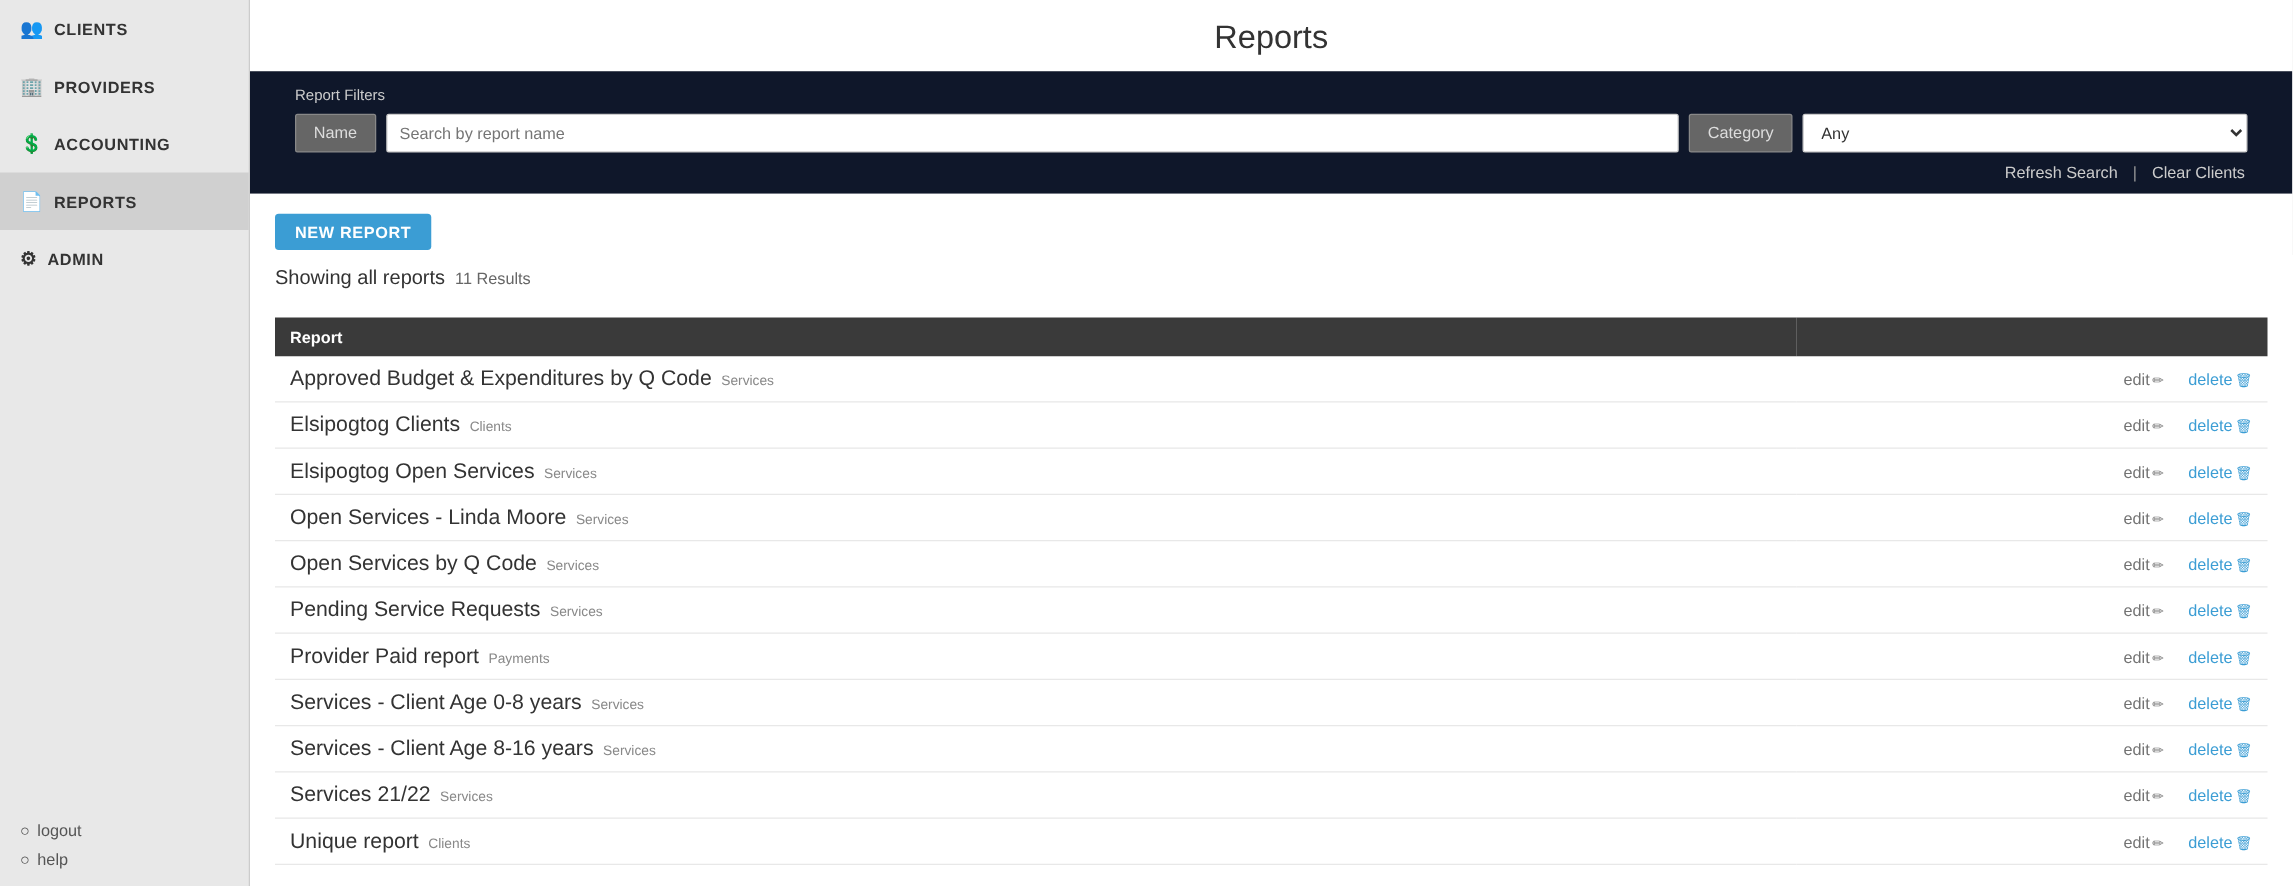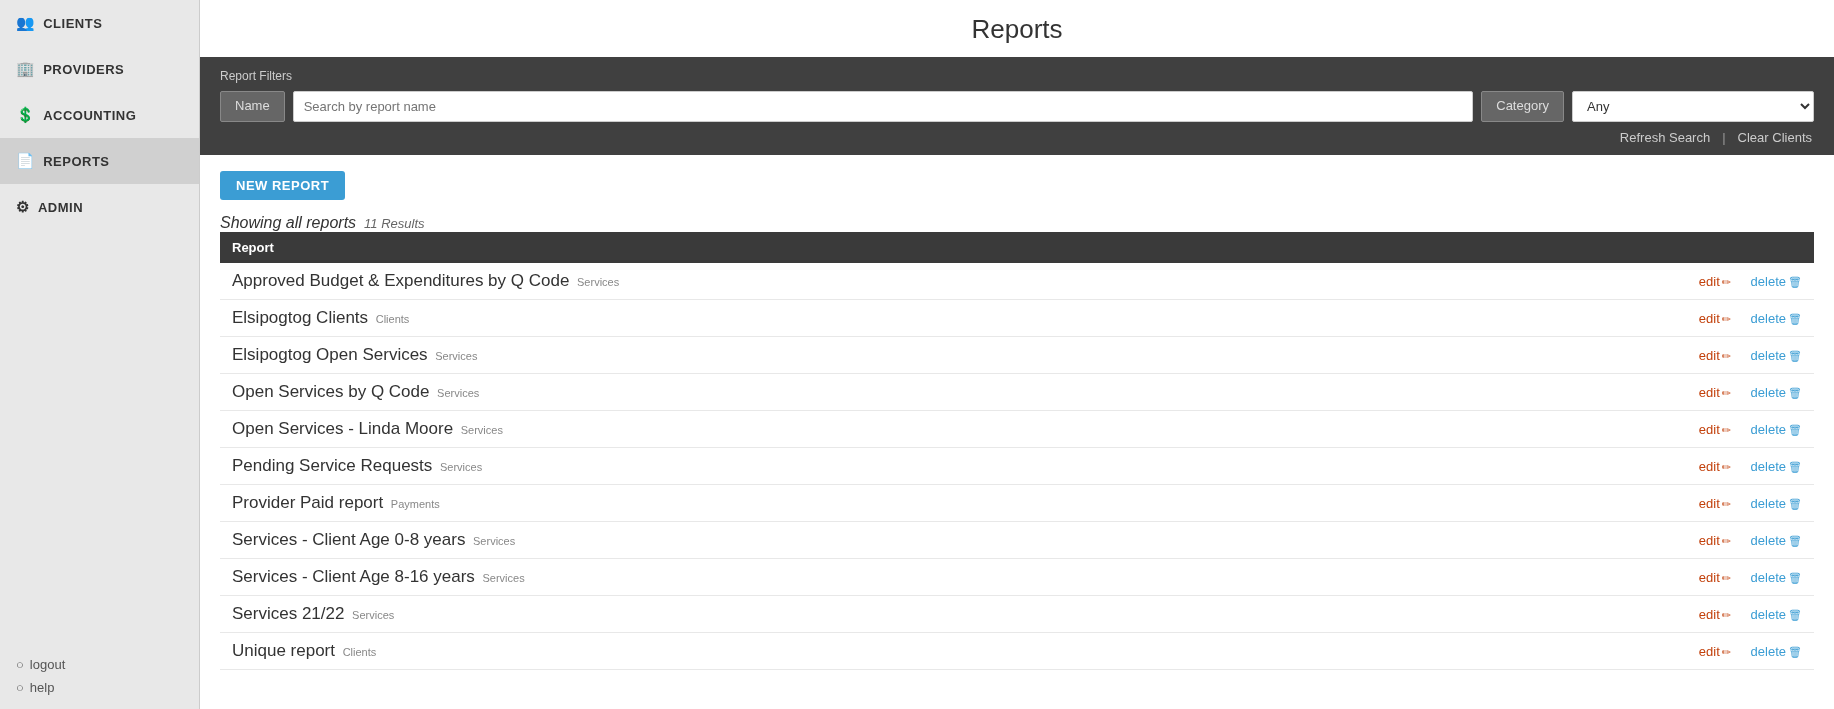--- a/index.html
+++ b/index.html
@@ -55,22 +55,22 @@
       text-align: center;
       font-size: 26px;
       font-weight: normal;
       padding: 14px 0 12px;
       background: #fff;
       color: #333;
     }
 
     
     .filter-bar {
-      background: #404040;
-      padding: 12px 20px 10px;
+      background: #0f172a;
+      padding: 12px 36px 10px;
     }
     .filter-label {
       color: #ccc;
       font-size: 12px;
       margin-bottom: 8px;
     }
     .filter-row {
       display: flex;
       gap: 8px;
     }
@@ -100,21 +100,21 @@
       font-size: 13px;
       border-radius: 2px;
     }
     .filter-category-select {
       padding: 6px 10px;
       border: 1px solid #ccc;
       font-size: 13px;
       background: #fff;
       color: #333;
       border-radius: 2px;
-      width: 242px;
+      width: 356px;
       outline: none;
     }
     .filter-actions {
       display: flex;
       align-items: flex-end;
       gap: 12px;
       margin-top: 8px;
       justify-content: flex-end;
       padding-right: 2px;
     }
@@ -147,22 +147,21 @@
       cursor: pointer;
       text-transform: uppercase;
       letter-spacing: 0.5px;
       margin-bottom: 14px;
     }
 
     .showing-line {
       display: flex;
       align-items: baseline;
       gap: 8px;
-      margin-bottom: 0;
-      font-style: italic;
+      margin-bottom: 22px;
     }
     .showing-text {
       font-size: 16px;
       font-weight: normal;
       color: #333;
     }
     .results-count {
       font-size: 13px;
       color: #666;
     }
@@ -198,21 +197,21 @@
     .report-category-tag {
       color: #888;
       font-size: 11px;
       margin-left: 4px;
     }
     .row-actions {
       text-align: right;
       white-space: nowrap;
     }
     .action-edit {
-      color: #c2410c;
+      color: #737373;
       font-size: 13px;
       cursor: pointer;
       text-decoration: none;
       text-align: center;
     }
     .action-delete {
       color: #3b9dd4;
       font-size: 13px;
       cursor: pointer;
       text-decoration: none;
@@ -324,31 +323,31 @@
         <span class="report-name-main">Elsipogtog Open Services</span>
         <span class="report-category-tag">Services</span>
       </td>
       <td class="row-actions">
         <a class="action-edit">edit<span class="edit-icon">✏</span></a>
         <a class="action-delete">delete<span class="delete-icon">🗑</span></a>
       </td>
     </tr>
           <tr>
       <td>
+        <span class="report-name-main">Open Services - Linda Moore</span>
+        <span class="report-category-tag">Services</span>
+      </td>
+      <td class="row-actions">
+        <a class="action-edit">edit<span class="edit-icon">✏</span></a>
+        <a class="action-delete">delete<span class="delete-icon">🗑</span></a>
+      </td>
+    </tr>
+          <tr>
+      <td>
         <span class="report-name-main">Open Services by Q Code</span>
-        <span class="report-category-tag">Services</span>
-      </td>
-      <td class="row-actions">
-        <a class="action-edit">edit<span class="edit-icon">✏</span></a>
-        <a class="action-delete">delete<span class="delete-icon">🗑</span></a>
-      </td>
-    </tr>
-          <tr>
-      <td>
-        <span class="report-name-main">Open Services - Linda Moore</span>
         <span class="report-category-tag">Services</span>
       </td>
       <td class="row-actions">
         <a class="action-edit">edit<span class="edit-icon">✏</span></a>
         <a class="action-delete">delete<span class="delete-icon">🗑</span></a>
       </td>
     </tr>
           <tr>
       <td>
         <span class="report-name-main">Pending Service Requests</span>

